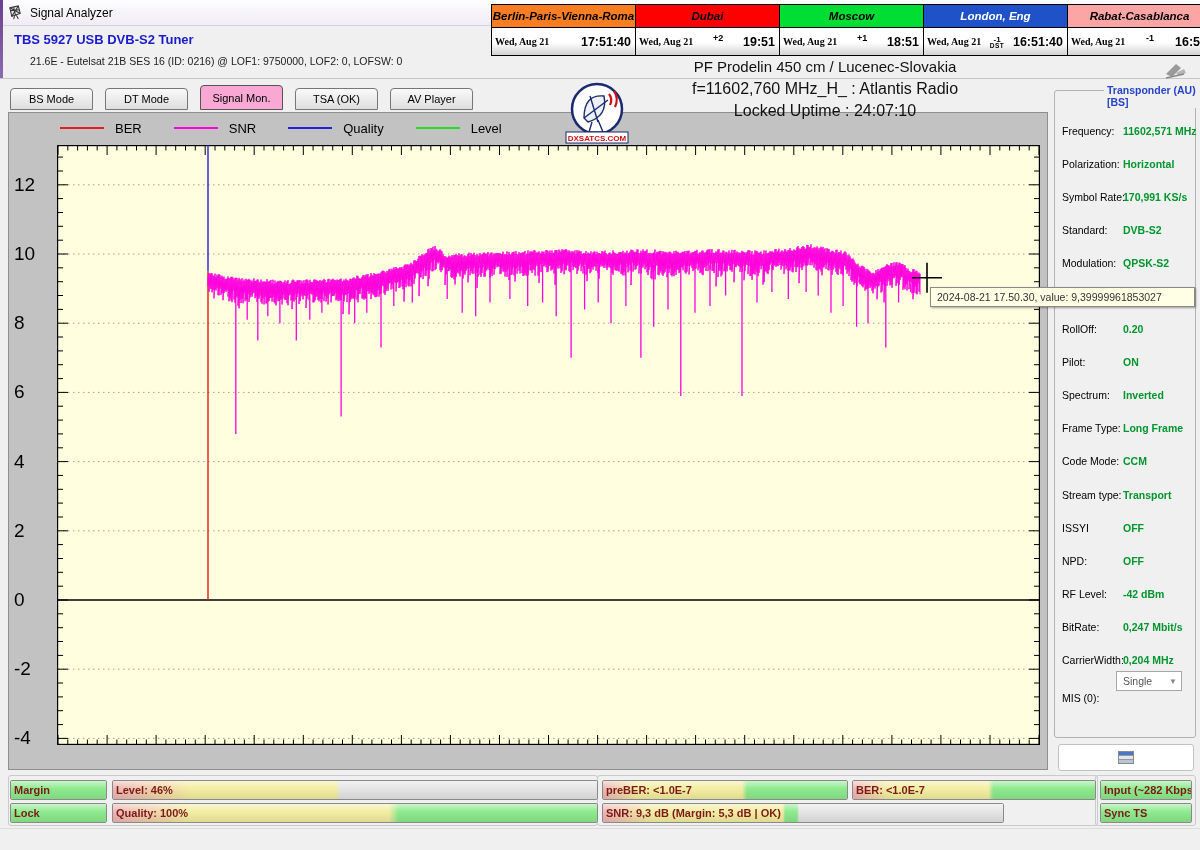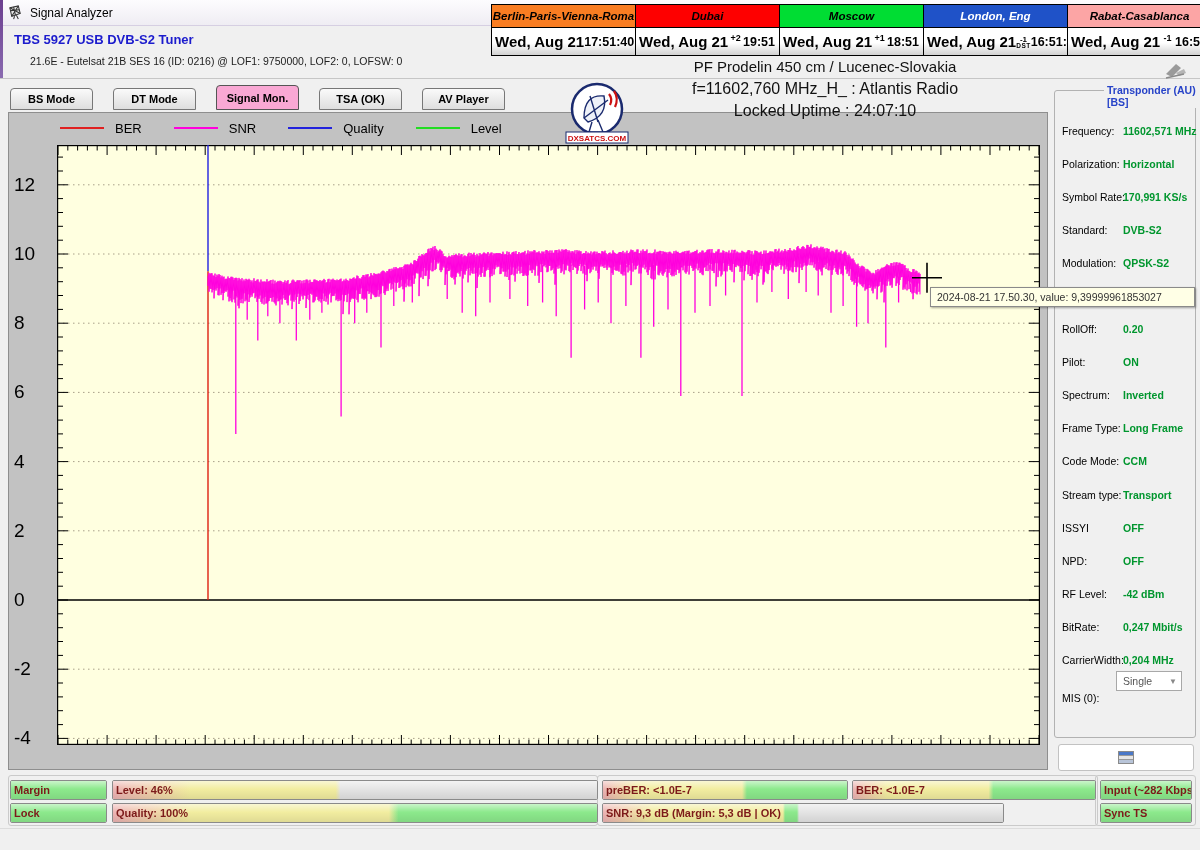--- a/index.html
+++ b/index.html
@@ -18,31 +18,31 @@
   .hrule{left:0;top:78px;width:1200px;height:0;border-top:1px solid #c6c6c6;}
   .site-line{left:590px;top:58px;width:470px;text-align:center;font-size:15px;color:#111;z-index:6;}
   .freq-line{left:590px;top:80px;width:470px;text-align:center;font-size:16px;color:#111;z-index:6;}
   .uptime-line{left:590px;top:102px;width:470px;text-align:center;font-size:16px;color:#111;z-index:6;}
 
   
   .clocks{left:472px;top:4px;width:768px;height:52px;display:flex;z-index:5;padding-left:19px;}
   .clock-col{width:144px;display:flex;flex-direction:column;}
   .clock-city{height:24px;border:1px solid #000;margin-right:-1px;font-size:11.5px;font-weight:bold;font-style:italic;display:flex;align-items:center;justify-content:center;white-space:nowrap;overflow:hidden;}
   .clock-time{height:28px;border:1px solid #000;border-top:none;margin-right:-1px;background:linear-gradient(#ffffff,#ffffff 55%,#d2d2d2);display:flex;align-items:center;padding:0 4px 0 3px;}
-  .c-date{font-size:15px;font-weight:bold;white-space:nowrap;}
+  .c-date{font-size:10px;font-weight:bold;white-space:nowrap;font-family:Liberation Serif, serif;}
   .c-off{flex:1;text-align:center;font-size:9px;font-weight:bold;position:relative;top:-4px;}
   .off-stack{display:inline-flex;flex-direction:column;align-items:center;line-height:6px;position:relative;top:4px;}
   .off-stack .ot{font-size:8px;font-weight:bold;}
   .off-stack .ob{font-size:6.5px;font-weight:bold;letter-spacing:.5px;}
   .c-time{font-size:12.5px;font-weight:bold;white-space:nowrap;}
   .mini-ant{left:1162px;top:60px;}
 
   
   .tabs{left:10px;top:85px;height:25px;display:flex;align-items:flex-end;z-index:4;}
-  .tab{width:83px;height:22px;margin-right:20px;background:linear-gradient(#fafafa,#dedede);border:1px solid #777;border-radius:4px 4px 0 0;font-size:11px;font-weight:bold;color:#000;display:flex;align-items:center;justify-content:center;cursor:default;}
+  .tab{width:83px;height:22px;margin-right:12px;background:linear-gradient(#fafafa,#dedede);border:1px solid #777;border-radius:4px 4px 0 0;font-size:11px;font-weight:normal;color:#000;display:flex;align-items:center;justify-content:center;cursor:default;}
   .tab.active{height:25px;background:#f9a8d4;border-color:#555;z-index:5;}
 
   
   .chartbox{left:8px;top:112px;width:1040px;height:658px;background:#c2c2c2;border:1px solid #8e8e8e;}
   .legend{left:60px;top:114px;height:28px;display:flex;align-items:center;z-index:3;}
   .leg-item{display:flex;align-items:center;margin-right:32px;}
   .leg-line{width:44px;height:2px;}
   .leg-label{margin-left:11px;font-size:13px;color:#000;}
   .plot-svg{left:57px;top:145px;z-index:2;}
   .ylab{width:36px;font-size:19px;color:#000;z-index:3;}

